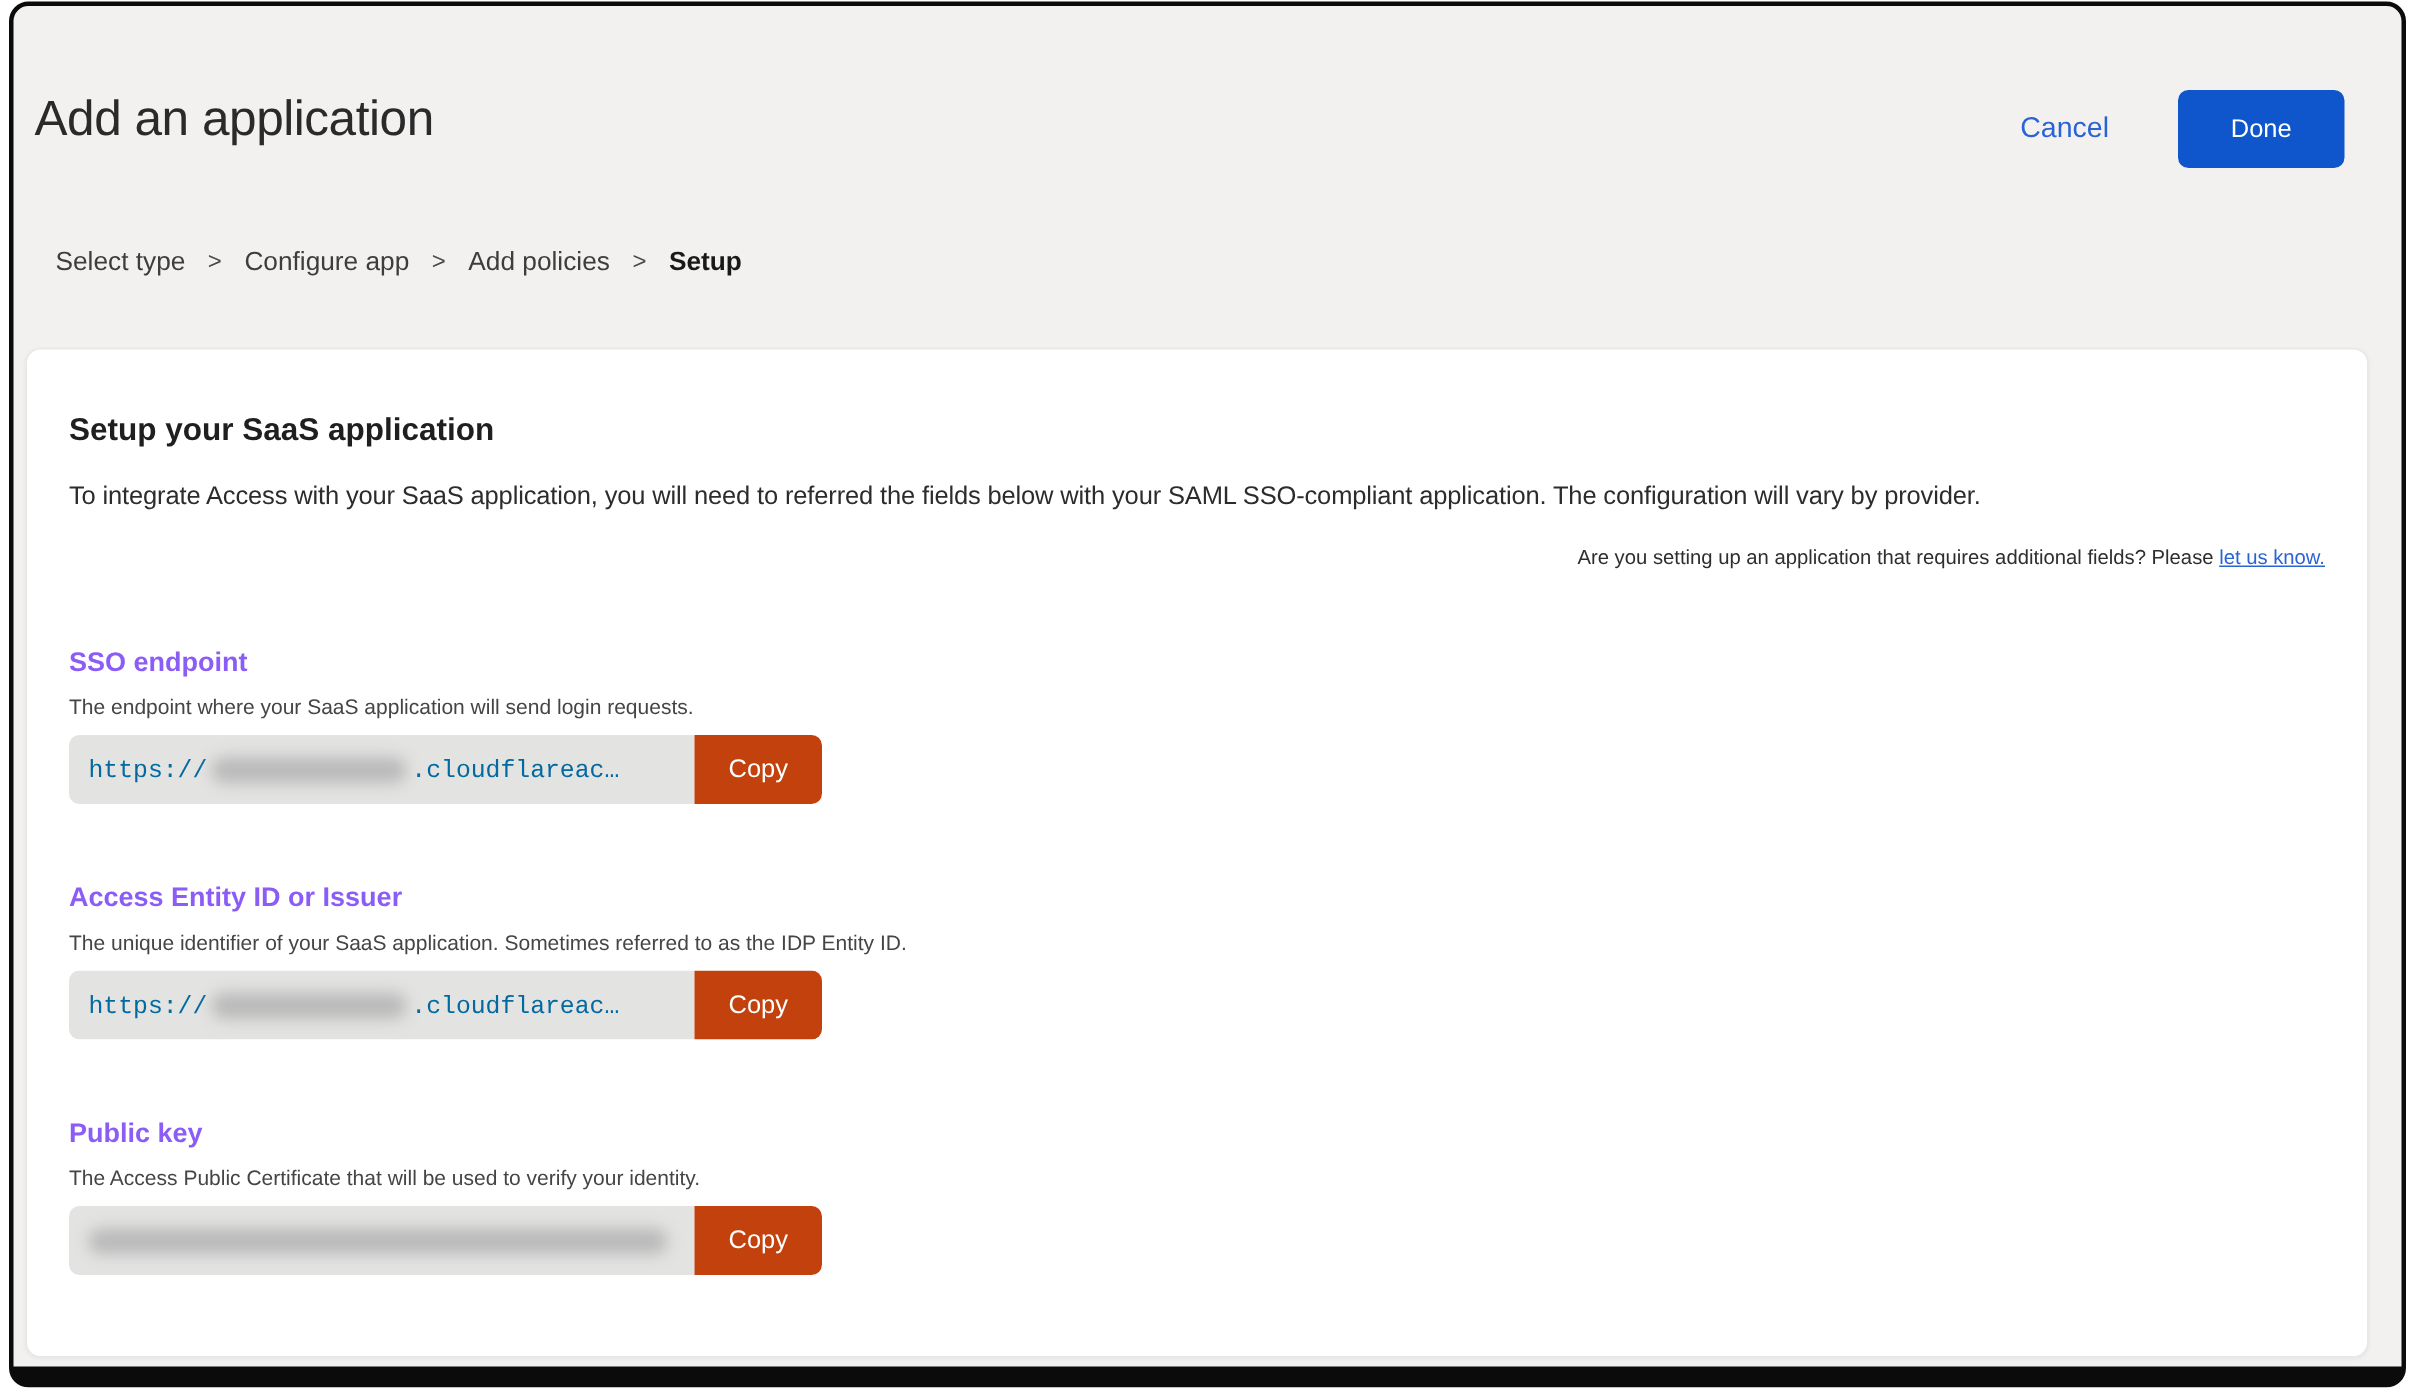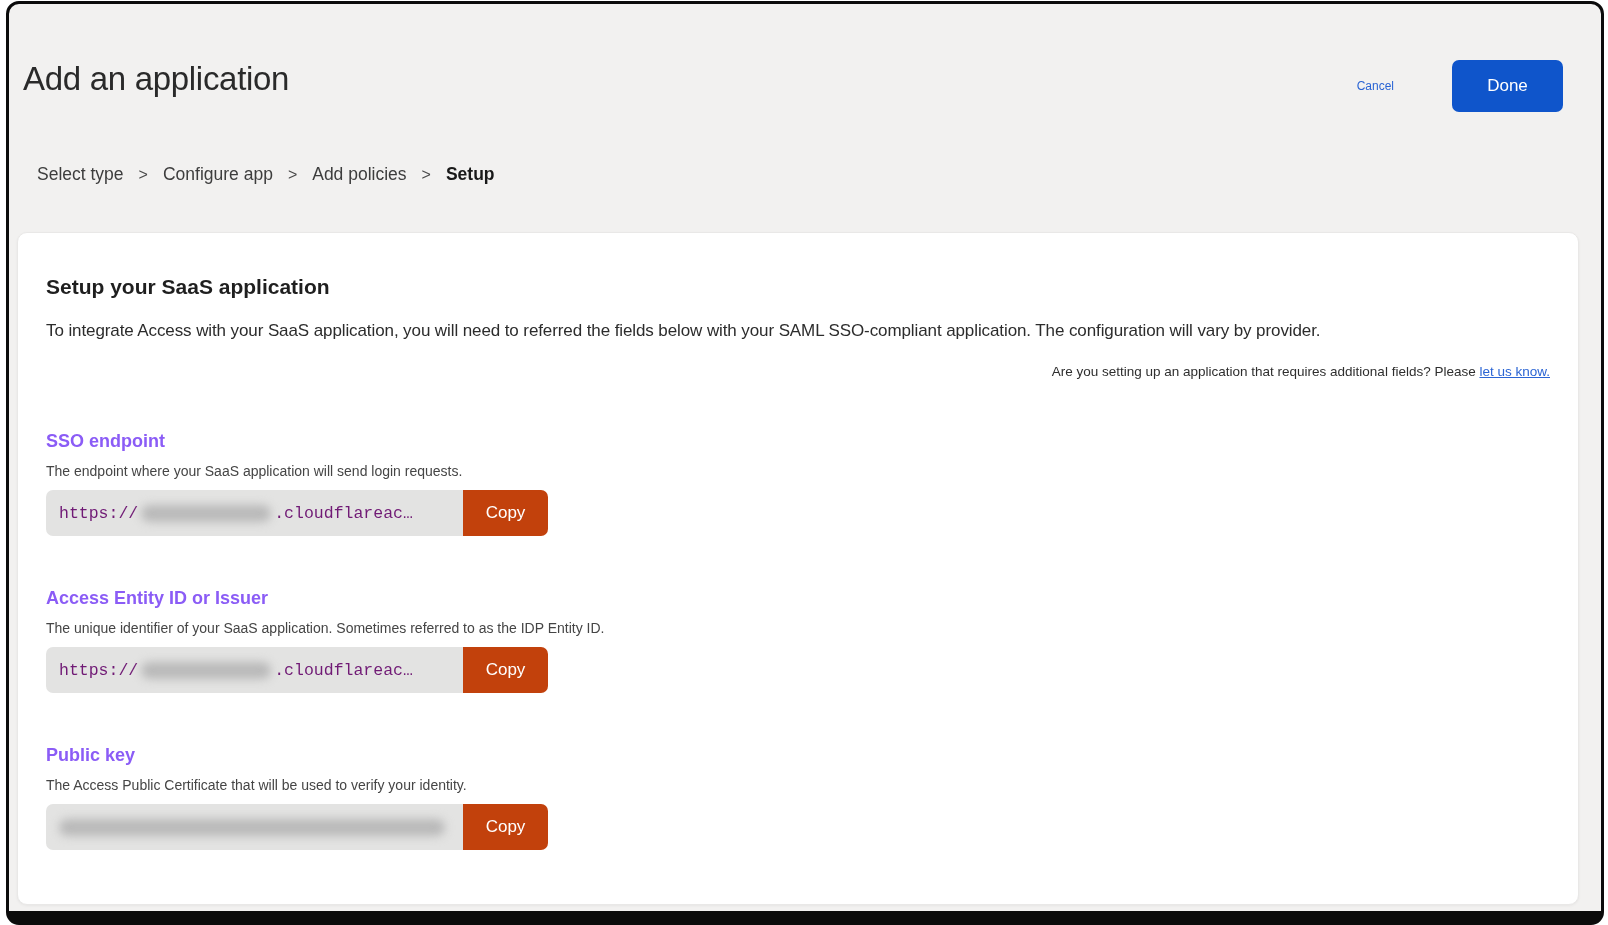--- a/index.html
+++ b/index.html
@@ -31,23 +31,23 @@
     margin: 0;
     font-size: 33px;
     font-weight: 400;
     color: #2a2a2a;
     letter-spacing: -0.3px;
   }
   .header-actions { display: flex; align-items: center; }
   .cancel-link {
     background: none; border: none; cursor: pointer;
     font-family: inherit;
-    font-size: 12px;
+    font-size: 19px;
     color: #2a64d4;
-    margin-right: 56px;
+    margin-right: 44px;
     padding: 4px 2px;
   }
   .done-btn {
     background: #0f55cb;
     color: #ffffff;
     border: none; cursor: pointer;
     font-family: inherit;
     font-size: 17px;
     width: 111px; height: 52px;
     border-radius: 7px;
@@ -117,21 +117,21 @@
     overflow: hidden;
   }
   .value-box {
     flex: 1;
     background: #e3e3e2;
     display: flex;
     align-items: center;
     padding: 0 13px;
     font-family: "Liberation Mono", monospace;
     font-size: 16.5px;
-    color: #701a75;
+    color: #0369a1;
     white-space: nowrap;
     overflow: hidden;
     cursor: text;
   }
   .blur-blob {
     display: inline-block;
     height: 17px;
     background: #b9b9b9;
     border-radius: 9px;
     filter: blur(5px);

